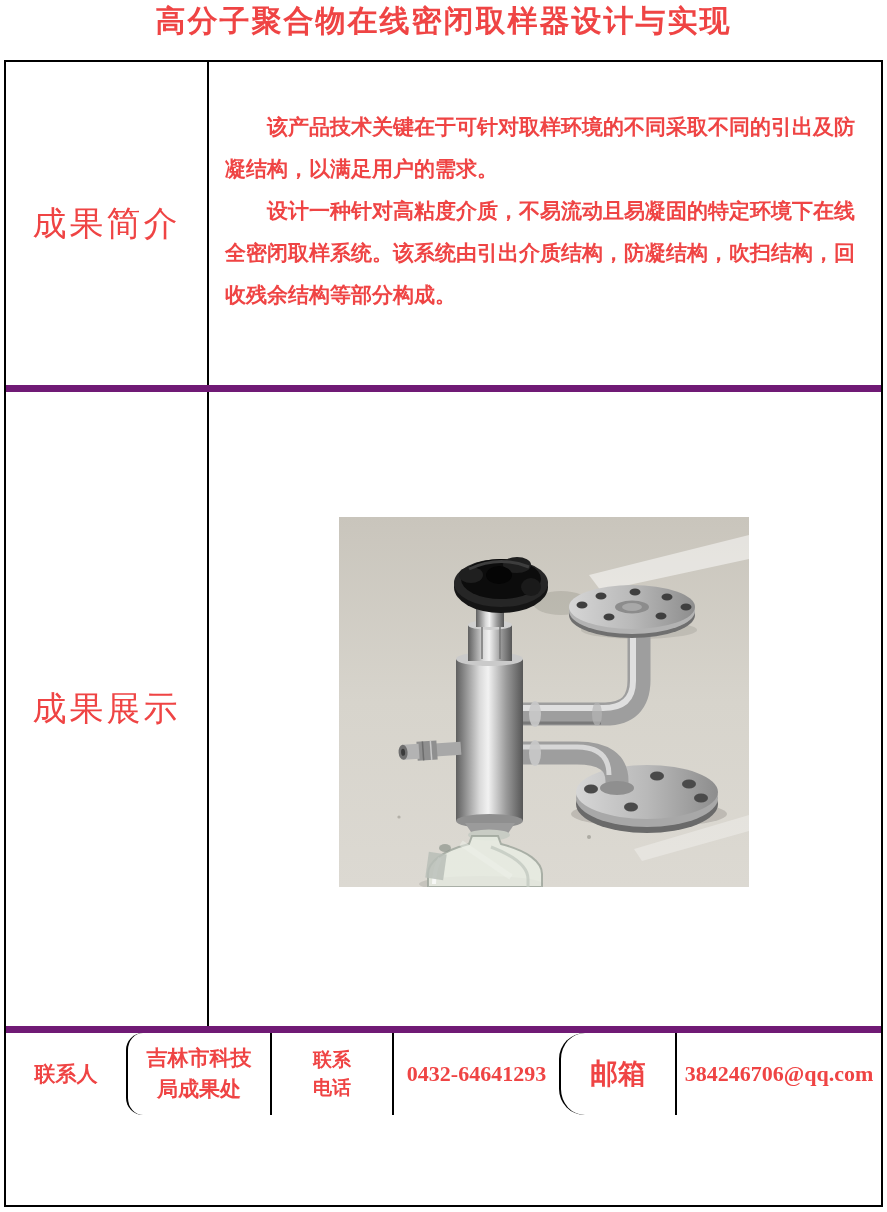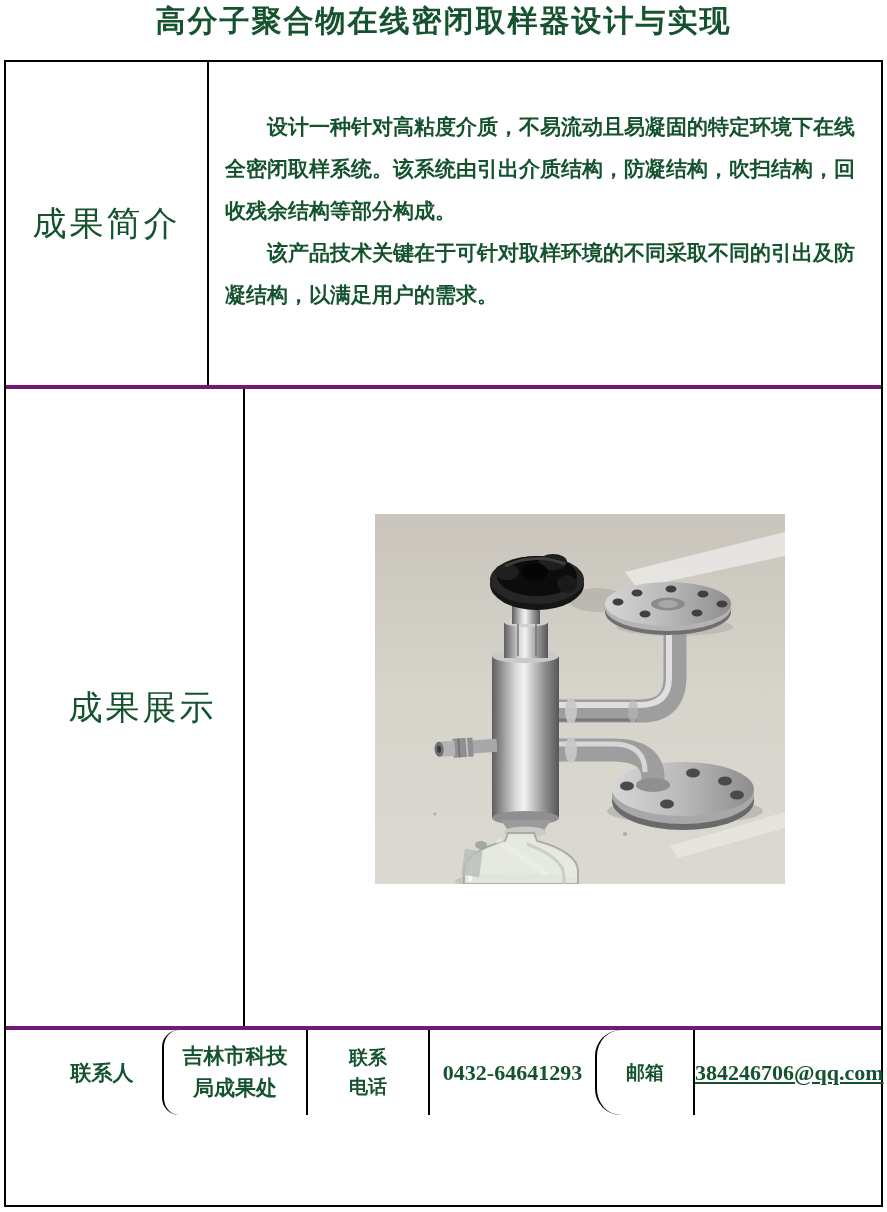--- a/index.html
+++ b/index.html
@@ -1,38 +1,38 @@
 <!DOCTYPE html>
 <html><head>
 <meta charset="utf-8">
 <style>
   * { box-sizing: border-box; }
   html,body { margin:0; padding:0; background:#ffffff; }
   .page {
     position: relative;
     width: 887px; height: 1212px;
     background: #ffffff;
-    color: #14532d;
+    color: #ef4444;
     font-family: "Liberation Sans", "DejaVu Sans", sans-serif;
     overflow: hidden;
   }
   .title {
     position: absolute; top: 1px; left: 0; width: 100%;
     margin: 0; text-align: center;
     font-family: "Liberation Serif", "DejaVu Serif", serif;
     font-size: 30px; font-weight: bold; letter-spacing: 2px;
   }
   .doc-table {
     position: absolute; left: 4px; top: 60px;
     width: 879px; height: 1147px;
     border: 2px solid #000;
     display: flex; flex-direction: column;
   }
   .row { display: flex; width: 100%; }
-  .row + .row { border-top: 4px solid #701a75; padding-left: 36px; }
+  .row + .row { border-top: 7px solid #701a75; }
   .row1 { height: 323px; }
   .row2 { height: 641px; }
   .row3 { height: 89px; }
   .row4 { flex: 1; }
   .cell + .cell { border-left: 2px solid #000; }
 
   .label-cell {
     width: 201px; flex: none;
     display: flex; align-items: center; justify-content: center;
   }
@@ -62,41 +62,41 @@
     display: flex; align-items: center; justify-content: center;
     text-align: center;
   }
   .serif-b { font-family: "Liberation Serif", "DejaVu Serif", serif; font-weight: bold; }
   .sans-b  { font-weight: bold; }
   .multiline { white-space: pre-line; line-height: 1.5; }
   .c1 { width: 120px; flex: none; font-size: 21px; }
   .c2 { width: 144px; flex: none; font-size: 21px; border-radius: 17px; }
   .c3 { width: 122px; flex: none; font-size: 19px; }
   .c4 { width: 167px; flex: none; font-size: 22px; }
-  .c5 { width: 98px; flex: none; font-size: 19px; border-radius: 26px; }
-  .c6 { flex: 1; font-size: 22px; text-decoration: underline; }
+  .c5 { width: 116px; flex: none; font-size: 28px; border-radius: 26px; }
+  .c6 { flex: 1; font-size: 22px; }
   .row4 .rc1 { width: 120px; flex: none; font-size: 20px; font-weight: bold; }
   .row4 .rc2 { flex: 1; font-size: 21px; font-weight: bold; }
 </style>
 </head>
 <body>
 
 <div class="page">
 
   <h1 class="title">高分子聚合物在线密闭取样器设计与实现</h1>
 
   <div class="doc-table">
 
     <div class="row row1">
       <div class="cell label-cell">
         <span class="big-label">成果简介</span>
       </div>
       <div class="cell intro-content">
+        <p>该产品技术关键在于可针对取样环境的不同采取不同的引出及防凝结构，以满足用户的需求。</p>
         <p>设计一种针对高粘度介质，不易流动且易凝固的特定环境下在线全密闭取样系统。该系统由引出介质结构，防凝结构，吹扫结构，回收残余结构等部分构成。</p>
-        <p>该产品技术关键在于可针对取样环境的不同采取不同的引出及防凝结构，以满足用户的需求。</p>
       </div>
     </div>
 
     <div class="row row2">
       <div class="cell label-cell">
         <span class="big-label">成果展示</span>
       </div>
       <div class="cell showcase-content">
         <div class="photo">
           <svg width="410" height="370" viewBox="0 0 410 370" xmlns="http://www.w3.org/2000/svg">

